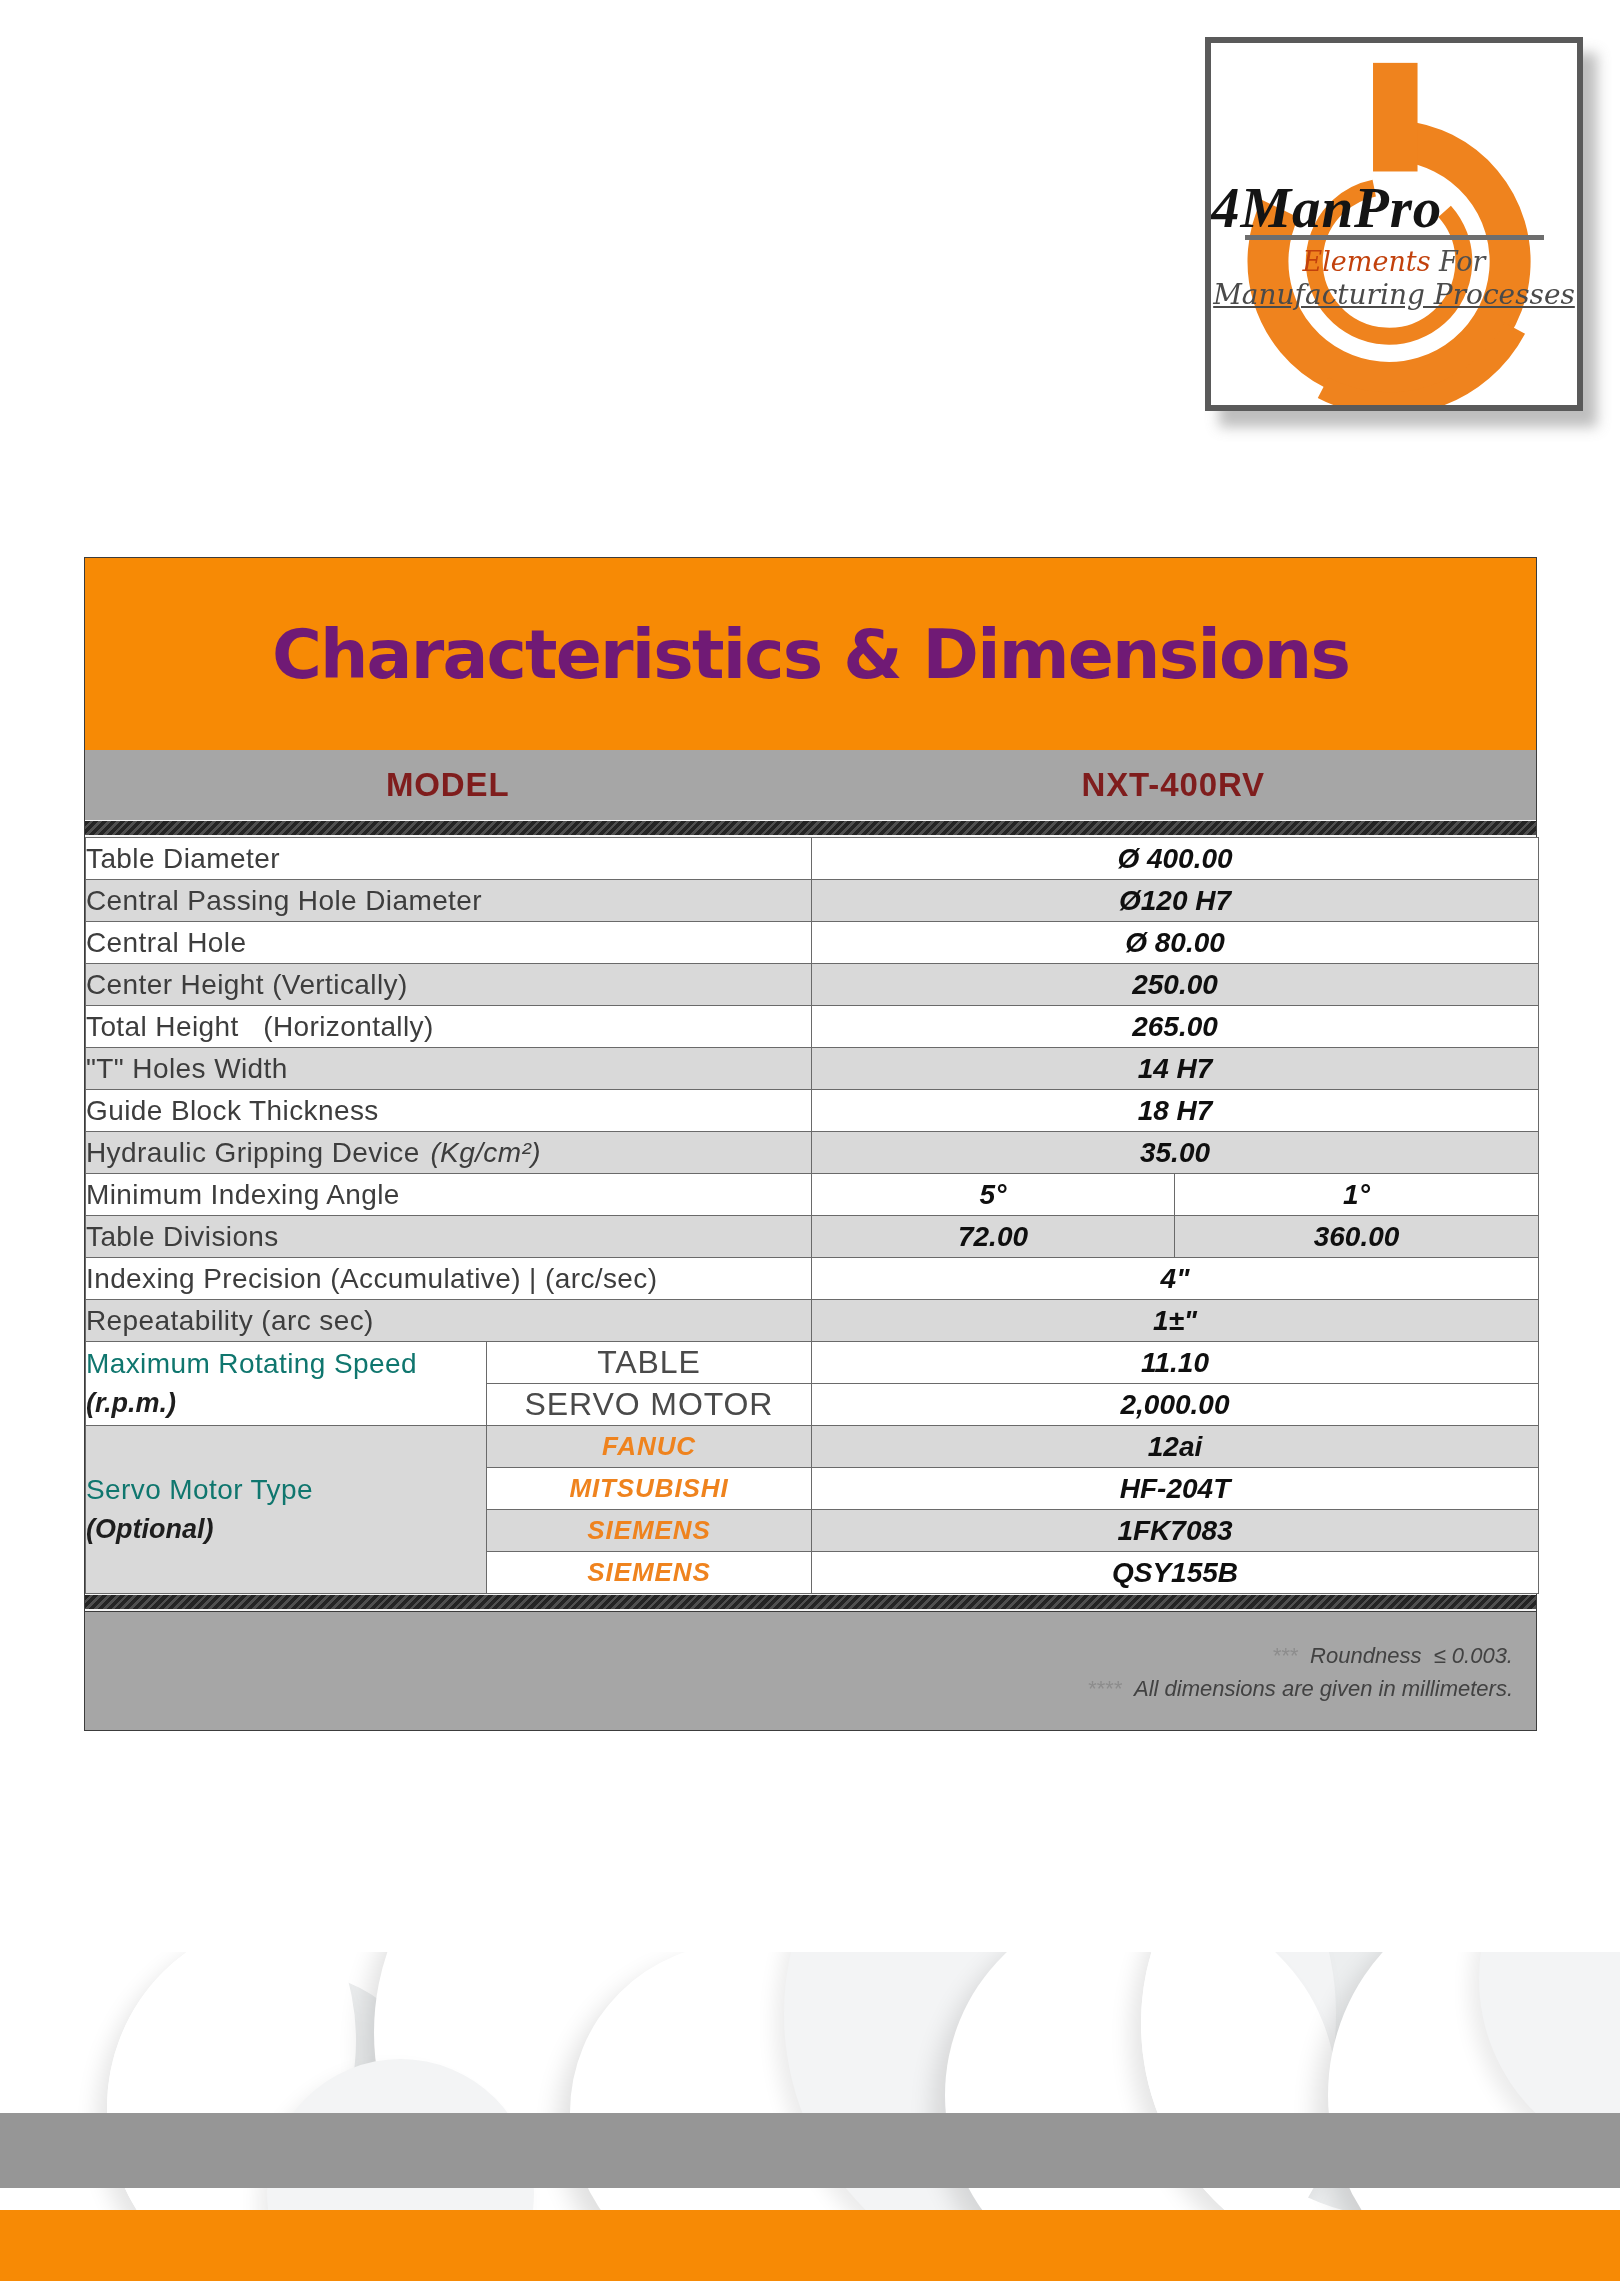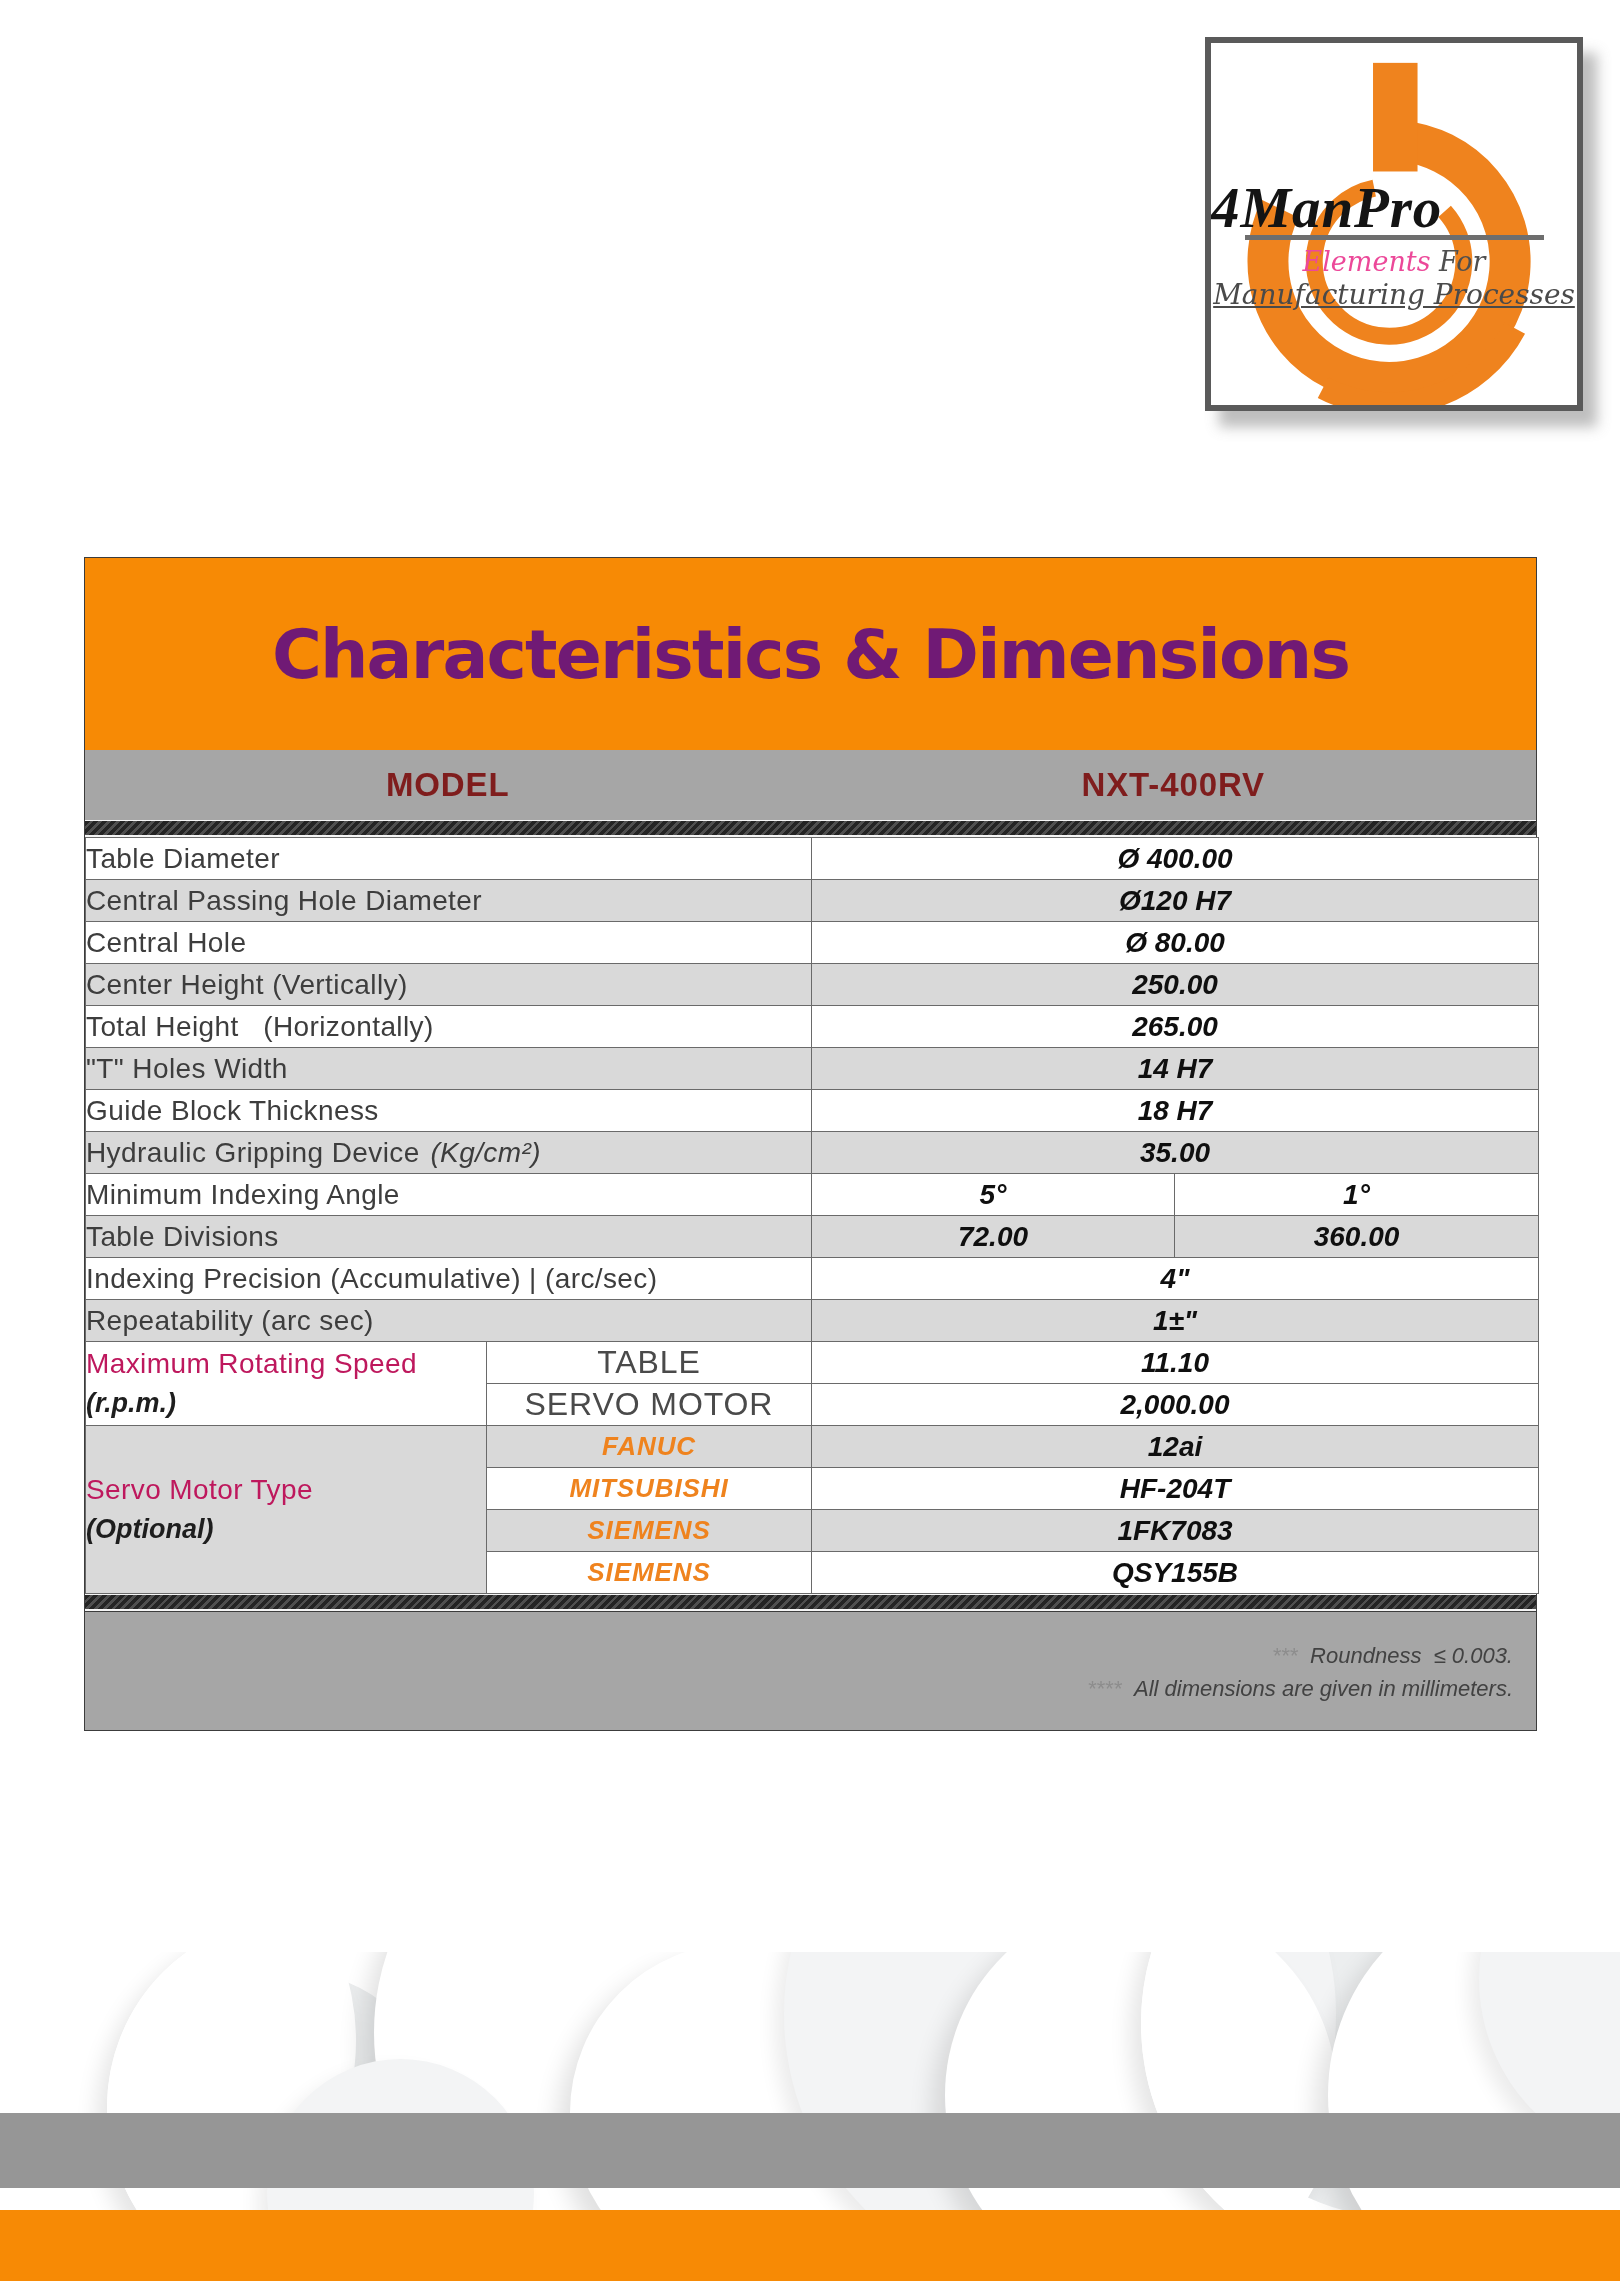--- a/index.html
+++ b/index.html
@@ -11,21 +11,21 @@
             border:6.2px solid #5a5a5a;box-sizing:border-box;
             box-shadow:14.3px 16px 12.5px rgba(110,110,110,0.45);}
   .logo-inner{position:relative;width:100%;height:100%;overflow:hidden;}
   .logo-svg{position:absolute;left:0;top:0;}
   .logo-brand{position:absolute;left:0;top:132px;width:100%;text-align:left;
               font-family:"Liberation Serif", serif;font-weight:bold;font-size:57px;
               color:#141414;letter-spacing:0.9px;z-index:3;font-style:italic;}
   .logo-rule{position:absolute;left:34px;top:192px;width:299px;height:5.3px;background:#6e6e6e;z-index:3;}
   .logo-tag1{position:absolute;left:0;top:203px;width:100%;text-align:center;z-index:3;
              font-family:"DejaVu Serif", serif;font-style:italic;font-size:27px;color:#4f4f4f;}
-  .logo-tag1 .lt{color:#ec4899;}
+  .logo-tag1 .lt{color:#c2410c;}
   .logo-tag2{position:absolute;left:0;top:235px;width:100%;text-align:center;z-index:3;
              font-family:"DejaVu Serif", serif;font-style:italic;font-size:28px;color:#4a4a4a;text-decoration:underline;}
 
   
   .doc{position:absolute;left:84px;top:557px;width:1453px;border:1.8px solid #3c3c3c;box-sizing:border-box;}
   .doc-header{height:192px;background:#f78a05;display:flex;align-items:center;justify-content:center;}
   .doc-title{font-family:"DejaVu Sans", sans-serif;font-weight:bold;font-size:68px;
              letter-spacing:-1.8px;color:#701a75;}
   .model-row{height:70px;background:#a6a6a6;display:flex;}
   .model-cell{width:50%;display:flex;align-items:center;justify-content:center;
@@ -37,21 +37,21 @@
   table.spec td{border:1.8px solid #6a6a6a;padding:0;height:42px;box-sizing:border-box;vertical-align:middle;}
   td.w{background:#ffffff;} td.g{background:#d9d9d9;}
   td.lbl{padding-left:28.5px;font-size:28px;color:#3d3d3d;letter-spacing:0.4px;}
   .lab{white-space:pre;}
   .note{font-style:italic;white-space:pre;}
   .note:not(:empty){margin-left:10.7px;}
   td.val{text-align:center;font-weight:bold;font-style:italic;font-size:28px;color:#0f0f0f;}
   td.sub{text-align:center;font-size:32px;color:#4a4a4a;letter-spacing:0.9px;margin-top:40px;}
   td.brand{text-align:center;font-weight:bold;font-style:italic;font-size:26px;color:#ef831e;letter-spacing:0.9px;}
   td.glbl{padding-left:28.5px;}
-  .gl1{font-size:28px;color:#be185d;letter-spacing:0.4px;line-height:1.45;}
+  .gl1{font-size:28px;color:#0f766e;letter-spacing:0.4px;line-height:1.45;}
   .gl2{font-size:27px;font-weight:bold;font-style:italic;color:#1e1e1e;line-height:1.45;}
 
   .doc-footer{height:119px;background:#a6a6a6;border-top:0.9px solid #3c3c3c;box-sizing:border-box;
               display:flex;flex-direction:column;justify-content:flex-end;align-items:flex-end;
               padding:0 23px 25px 0;}
   .fnote{font-style:italic;font-size:22px;color:#424242;line-height:1.5;}
   .fnote .stars{color:#8d8d8d;margin-right:12.5px;font-style:italic;}
   .fnote .ftext{white-space:pre;}
 
   

